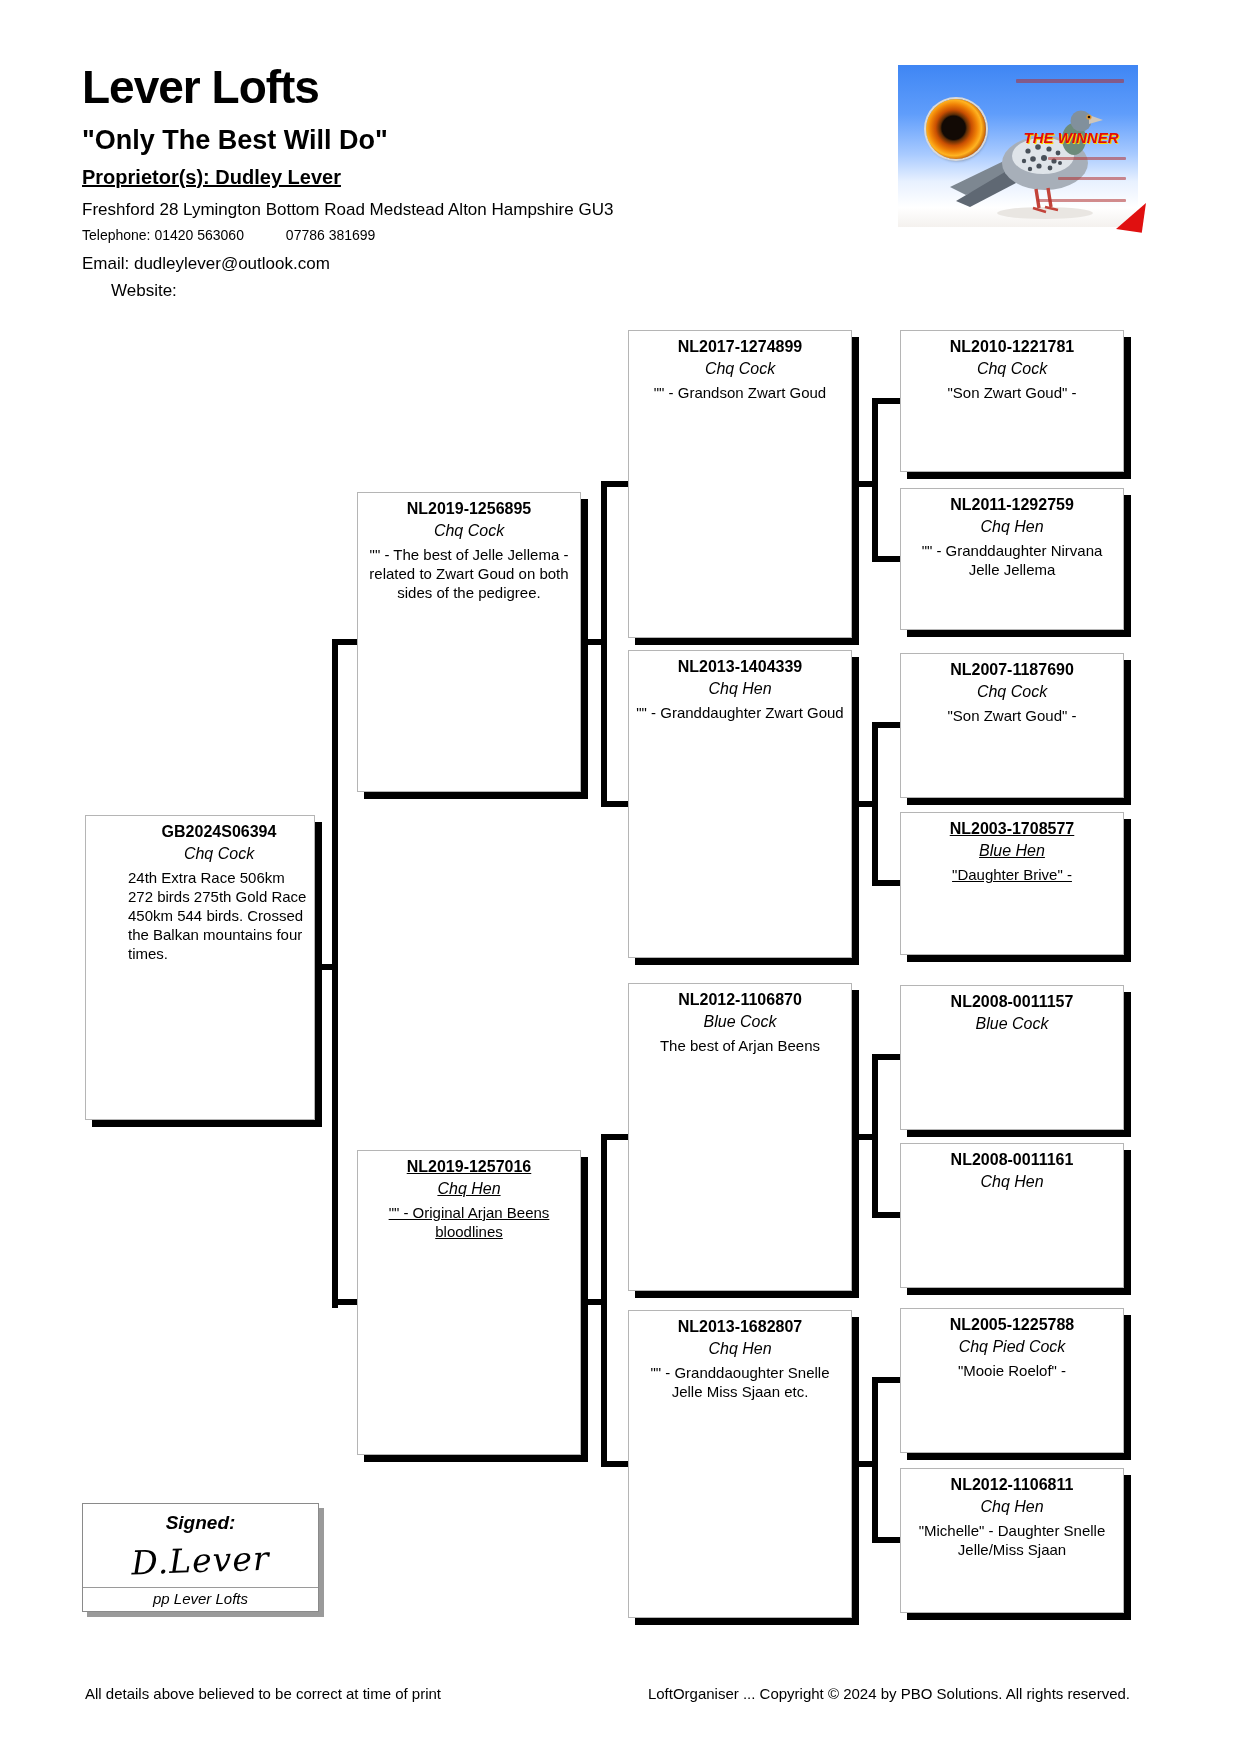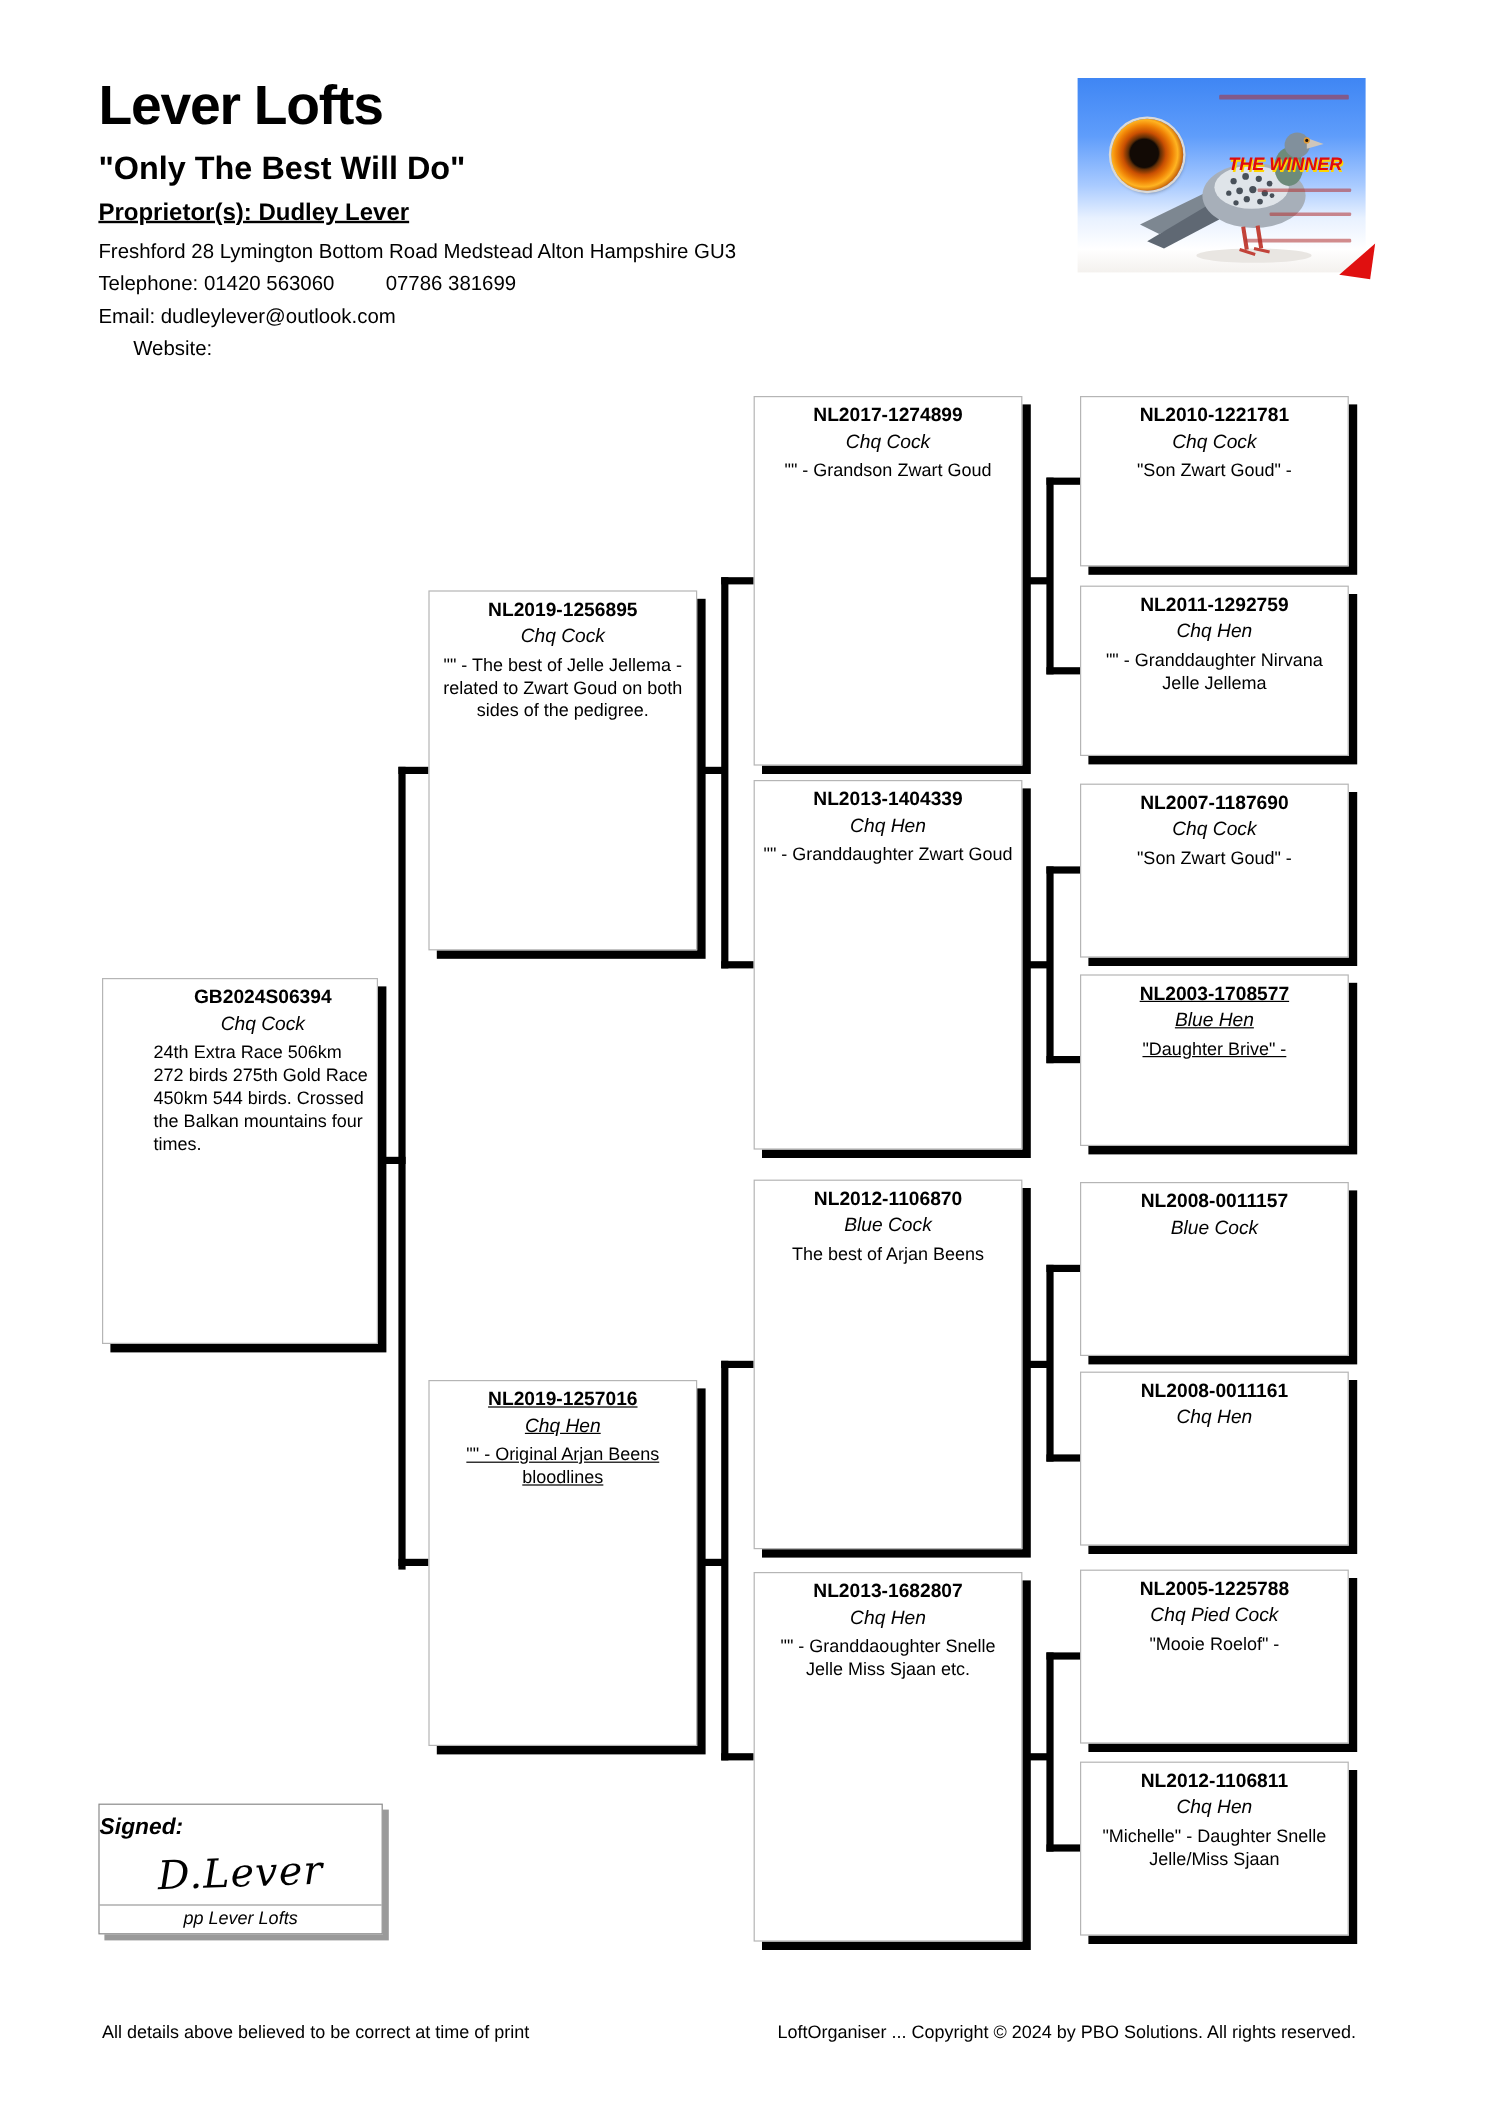--- a/index.html
+++ b/index.html
@@ -6,21 +6,21 @@
   html,body { background:#fff; }
   .page {
     position:relative; width:1241px; height:1755px; background:#fff;
     font-family:"Liberation Sans", sans-serif; color:#000; overflow:hidden;
   }
   
   .loft-name { position:absolute; left:82px; top:60px; font-size:46px; font-weight:bold; letter-spacing:-1px; }
   .slogan    { position:absolute; left:82px; top:125px; font-size:27px; font-weight:bold; }
   .proprietor{ position:absolute; left:82px; top:166px; font-size:20px; font-weight:bold; text-decoration:underline; }
   .addr      { position:absolute; left:82px; top:200px; font-size:17px; }
-  .phone     { position:absolute; left:82px; top:227px; font-size:17px; }
+  .phone     { position:absolute; left:82px; top:227px; font-size:14px; }
   .phone .num2 { margin-left:38px; }
   .email     { position:absolute; left:82px; top:254px; font-size:17px; }
   .website   { position:absolute; left:91px; top:281px; font-size:17px;margin-left:20px; }
 
   
   .logo {
     position:absolute; left:898px; top:65px; width:240px; height:162px;
     background:linear-gradient(180deg,#3f86f4 0%,#5f9dfb 30%,#a8caff 55%,#e8f1ff 72%,#ffffff 88%,#f4f1ee 100%);
     overflow:visible;
   }
@@ -53,21 +53,21 @@
   .comment.left { text-align:left; }
 
   .cline { position:absolute; background:#000; }
 
   
   .sigbox {
     position:absolute; left:82px; top:1503px; width:237px; height:109px;
     background:#fff; border:1px solid #8a8a8a; box-shadow:5px 5px 0 0 #9a9a9a;
     display:flex; flex-direction:column;
   }
-  .sig-label { font-size:19px; font-style:italic; font-weight:600; text-align:left; margin-top:8px; }
+  .sig-label { font-size:19px; font-style:italic; font-weight:600; text-align:center; margin-top:8px; }
   .sig-script {
     flex:1; display:flex; align-items:center; justify-content:center;
     font-family:"DejaVu Serif", serif; font-style:italic; font-size:33px;
     transform:rotate(-2deg); letter-spacing:1px;
   }
   .sig-pp { border-top:1px solid #9a9a9a; font-size:15px; font-style:italic; text-align:center; padding:2px 0 4px 0; }
 
   
   .footer-left  { position:absolute; left:85px;  top:1685px; font-size:15px; }
   .footer-right { position:absolute; left:450px; top:1685px; width:680px; text-align:right; font-size:15px; }

